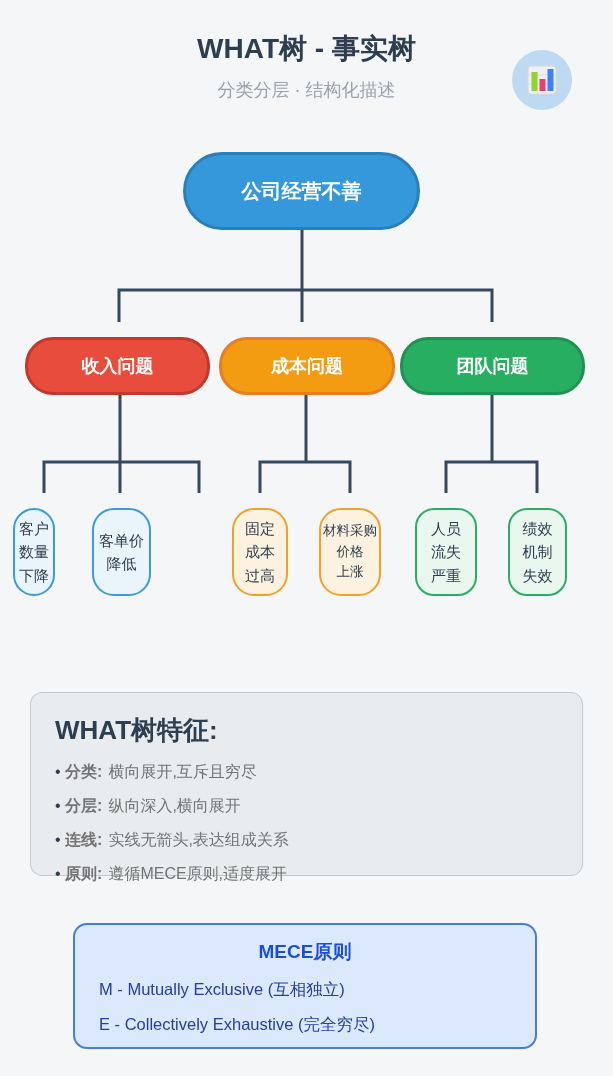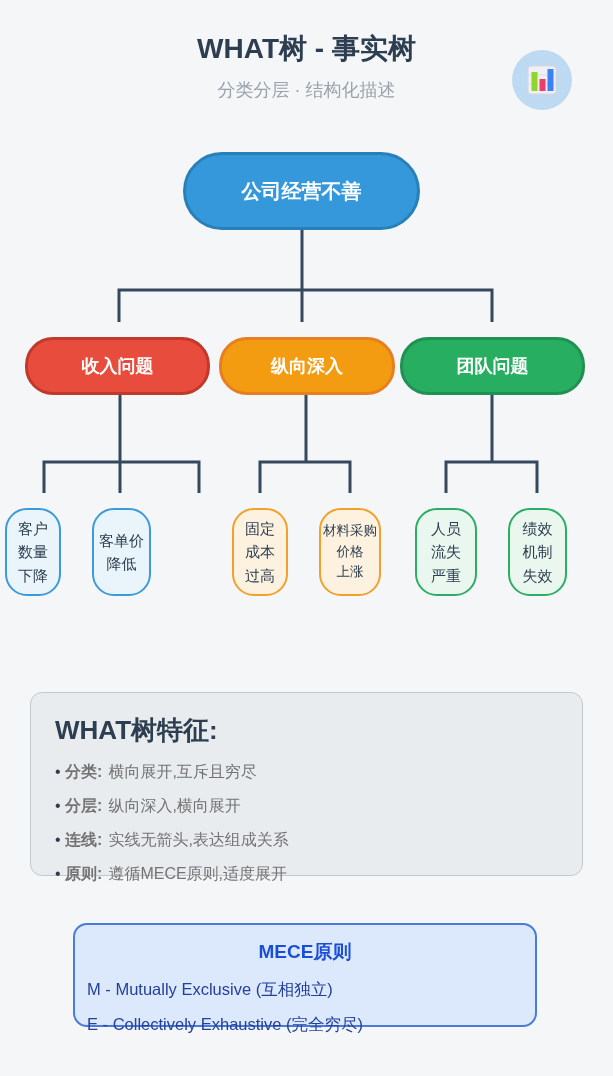--- a/index.html
+++ b/index.html
@@ -44,22 +44,22 @@
   .branch-orange{left:219px;width:176px;background:#f39c12;border:3px solid #e67e22;}
   .branch-green{left:400px;width:185px;background:#27ae60;border:3px solid #1f9152;}
 
   .leaf{
     top:508px;height:88px;border-radius:22px;
     font-size:15px;line-height:1.55;color:#2c3e50;
     white-space:pre-line;border-width:2.5px;border-style:solid;
   }
   .leaf-blue{background:#eaf5fb;border-color:#3d9ad8;}
   .leaf-orange{background:#fdf2df;border-color:#f2a02c;}
-  .leaf-green{background:#e9f7ef;border-color:#2bae63;}
-  .leaf1{left:5px;width:56px;}
+  .leaf-green{background:#e9f7ef;border-color:#2bae63;border-radius:19px;}
+  .leaf1{left:13px;width:42px;}
   .leaf2{left:92px;width:59px;}
   .leaf3{left:167px;width:64px;}
   .leaf4{left:232px;width:56px;}
   .leaf5{left:319px;width:62px;font-size:13.5px;}
   .leaf6{left:415px;width:62px;}
   .leaf7{left:508px;width:59px;}
 
   
   .features-card{
     position:absolute;left:30px;top:692px;width:553px;height:184px;
@@ -69,23 +69,23 @@
   .features-title{font-size:26px;font-weight:700;color:#2c3e50;margin:0 0 14px 0;}
   .features-list{list-style:none;margin:0;padding:0;}
   .features-list li{
     font-size:16px;color:#737373;margin:0 0 14px 0;line-height:1.25;
   }
   .features-list li::before{content:"• ";color:#2c3e50;}
   .bullet-label{font-weight:700;margin-right:6px;}
 
   
   .mece-card{
-    position:absolute;left:73px;top:923px;width:464px;height:104px;
+    position:absolute;left:73px;top:923px;width:464px;height:126px;
     background:#dce9fc;border:2px solid #4a7bd9;border-radius:14px;
-    box-sizing:border-box;padding:12px 12px;
+    box-sizing:border-box;padding:12px 24px;
   }
   .mece-title{
     text-align:center;font-size:19px;font-weight:700;color:#1b4ed8;
     margin:2px 0 14px 0;
   }
   .mece-line{font-size:16.5px;color:#24409c;margin:0 0 13px 0;}
 </style>
 </head>
 <body>
 
@@ -111,21 +111,21 @@
     <polyline points="44,493 44,462 199,462 199,493" stroke="#34495e" stroke-width="3" fill="none"></polyline>
     <line x1="306" y1="394" x2="306" y2="462" stroke="#34495e" stroke-width="3"></line>
     <polyline points="260,493 260,462 350,462 350,493" stroke="#34495e" stroke-width="3" fill="none"></polyline>
     <line x1="492" y1="394" x2="492" y2="462" stroke="#34495e" stroke-width="3"></line>
     <polyline points="446,493 446,462 537,462 537,493" stroke="#34495e" stroke-width="3" fill="none"></polyline>
   </svg>
 
   <div class="node pill root-node">公司经营不善</div>
 
   <div class="node pill branch branch-red">收入问题</div>
-  <div class="node pill branch branch-orange">纵向深入</div>
+  <div class="node pill branch branch-orange">成本问题</div>
   <div class="node pill branch branch-green">团队问题</div>
 
   <div class="node leaf leaf-blue leaf1">客户
 数量
 下降</div>
   <div class="node leaf leaf-blue leaf2">客单价
 降低</div>
   <div class="node leaf leaf-orange leaf4">固定
 成本
 过高</div>

